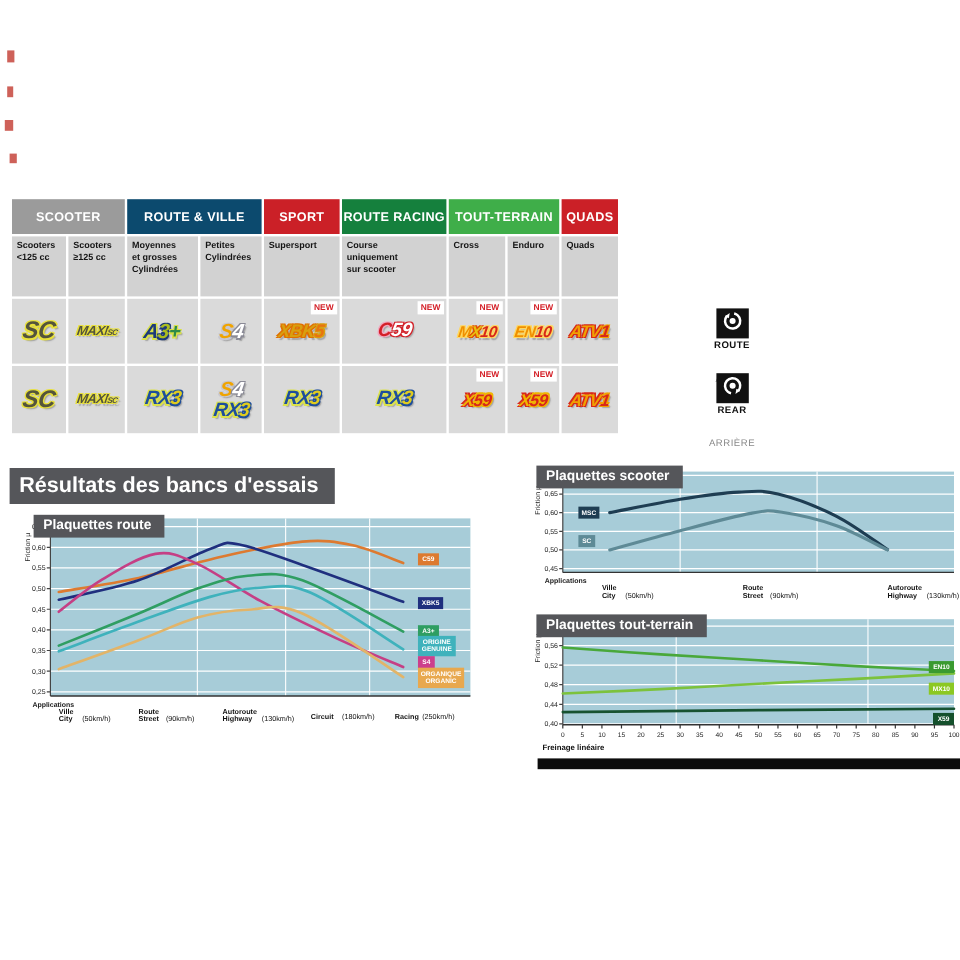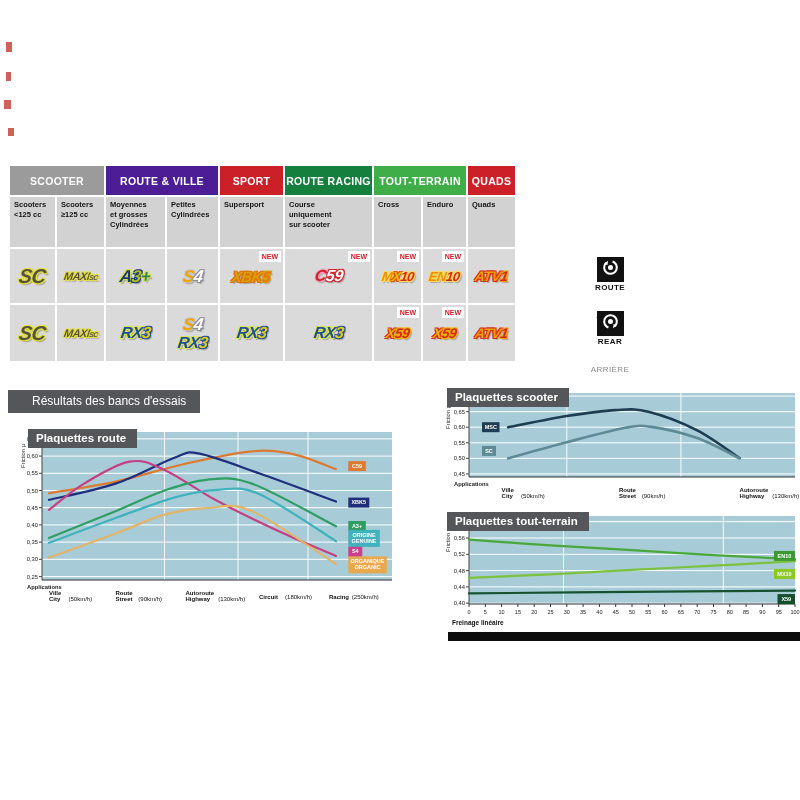--- a/index.html
+++ b/index.html
@@ -18,21 +18,21 @@
   .logo .sm{font-size:62%;}
   .stack{display:flex;flex-direction:column;align-items:center;gap:2px;}
 
   
   .marker{position:absolute;width:52px;text-align:center;}
   .marker .box{width:27px;height:25px;background:#111;margin:0 auto;display:flex;align-items:center;justify-content:center;}
   .marker .lbl{display:block;color:#111;font-weight:bold;font-size:8px;letter-spacing:.4px;margin-top:1px;}
   .marker .sublbl{display:block;color:#8a8a8a;font-size:8px;letter-spacing:.4px;margin-top:19px;}
 
   
-  .results-title{position:absolute;left:8px;top:390px;background:#55565a;color:#fff;font-weight:normal;font-size:12px;padding:4px 14px 5px 24px;}
+  .results-title{position:absolute;left:8px;top:390px;background:#55565a;color:#fff;font-weight:bold;font-size:18px;padding:4px 14px 5px 8px;}
   .chart{position:absolute;}
   .ctitle{position:absolute;background:#55565a;color:#fff;font-weight:bold;font-size:11.5px;padding:3px 11px 4px 8px;z-index:2;}
   svg text{font-family:"Liberation Sans",sans-serif;}
 
   .bottom-bar{position:absolute;background:#0c0c0c;}
   .red-mark{position:absolute;background:#c23a30;opacity:.8;}
 </style>
 </head>
 <body>
 
@@ -41,21 +41,21 @@
   <div id="artifacts">
       <div class="red-mark" style="left: 6px; top: 42px; width: 6px; height: 10px; background: rgb(194, 58, 48);"></div>
       <div class="red-mark" style="left: 6px; top: 72px; width: 5px; height: 9px; background: rgb(194, 58, 48);"></div>
       <div class="red-mark" style="left: 4px; top: 100px; width: 7px; height: 9px; background: rgb(194, 58, 48);"></div>
       <div class="red-mark" style="left: 8px; top: 128px; width: 6px; height: 8px; background: rgb(194, 58, 48);"></div>
     </div>
 
   <section class="table">
     <div class="grid" id="cat-row">
         <div class="cat" style="grid-column: span 2; background: rgb(155, 155, 155);">SCOOTER</div>
-        <div class="cat" style="grid-column: span 2; background: #4c1d95;">ROUTE &amp; VILLE</div>
+        <div class="cat" style="grid-column: span 2; background: #0c4a6e;">ROUTE &amp; VILLE</div>
         <div class="cat" style="grid-column: span 1; background: rgb(203, 32, 39);">SPORT</div>
         <div class="cat" style="grid-column: span 1; background: #15803d;">ROUTE RACING</div>
         <div class="cat" style="grid-column: span 2; background: rgb(63, 174, 73);">TOUT-TERRAIN</div>
         <div class="cat" style="grid-column: span 1; background: rgb(203, 32, 39);">QUADS</div>
       </div>
     <div class="grid" id="sub-row">
         <div class="sub">
           <span>Scooters</span>
           <span>&lt;125 cc</span>
         </div>

